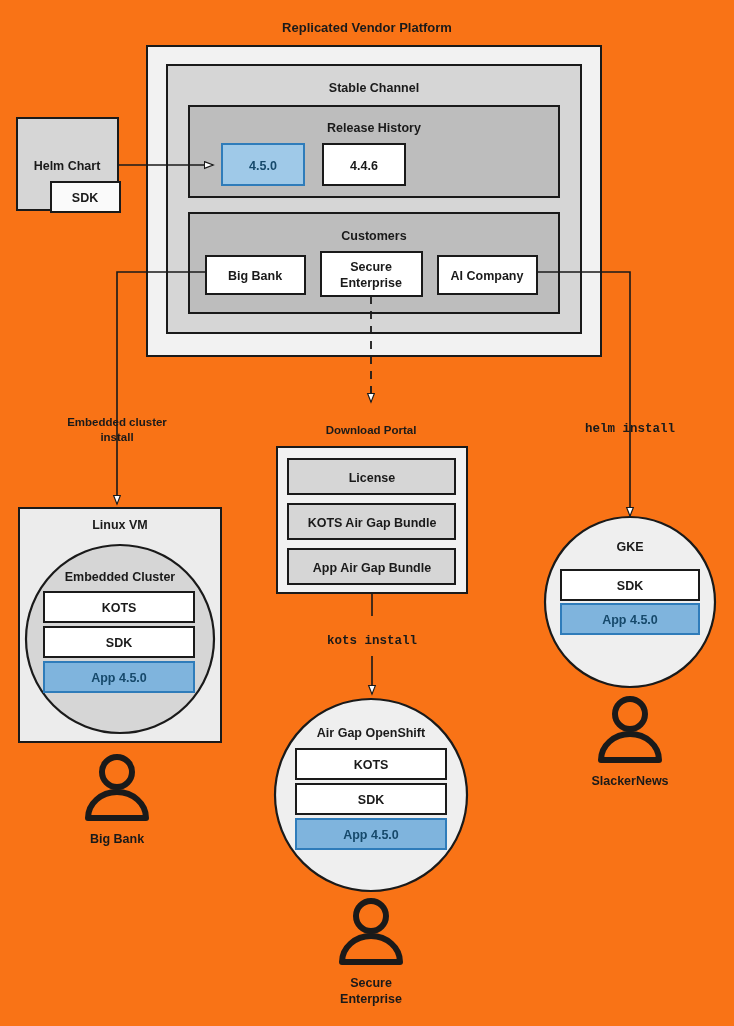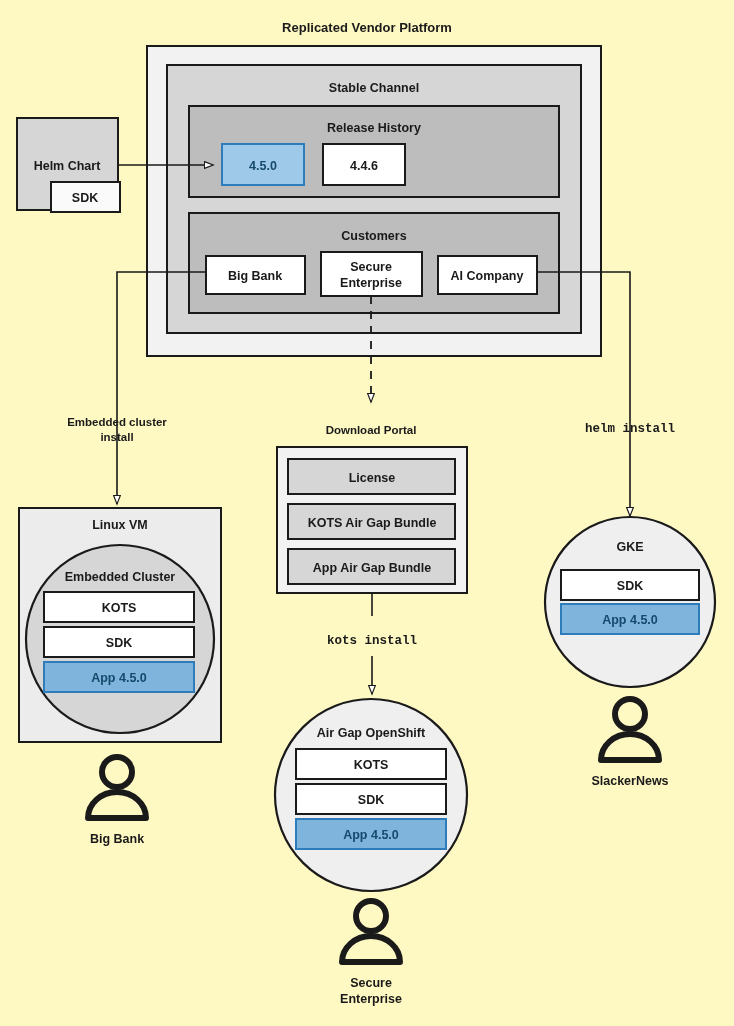--- a/index.html
+++ b/index.html
@@ -10,21 +10,21 @@
   body {
     width: 734px;
     height: 1026px;
     font-family: "Liberation Sans", sans-serif;
     overflow: hidden;
   }
   #diagram-root {
     position: relative;
     width: 734px;
     height: 1026px;
-    background: #fef9c3;
+    background: #f97316;
   }
   svg.diagram {
     display: block;
     width: 734px;
     height: 1026px;
   }
   text {
     font-family: "Liberation Sans", sans-serif;
     font-weight: bold;
     fill: #1a1a1a;

